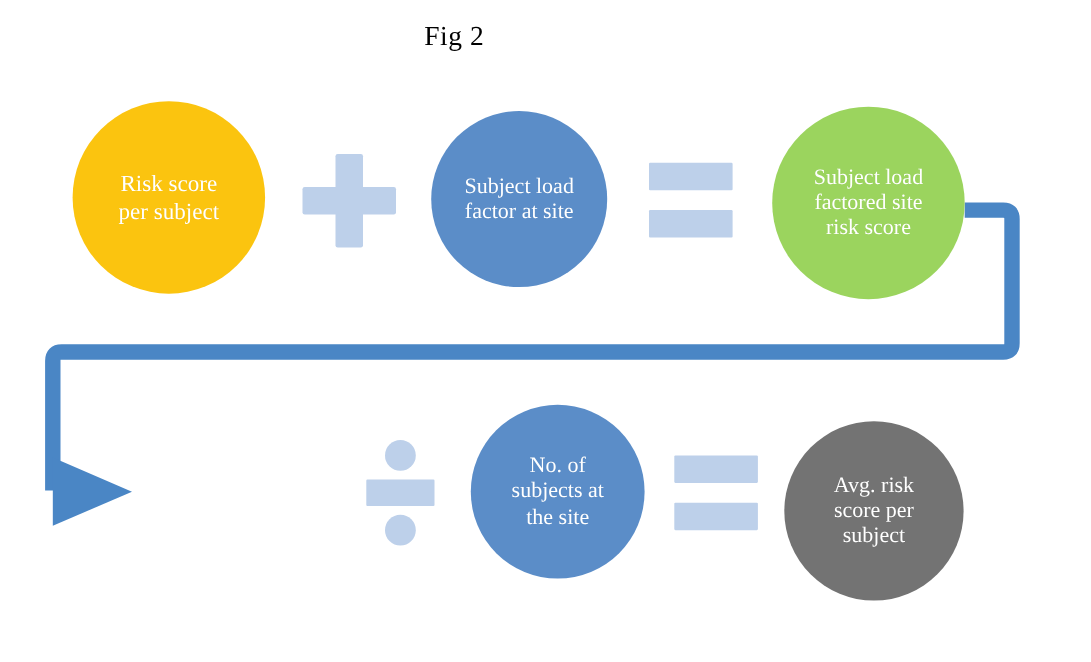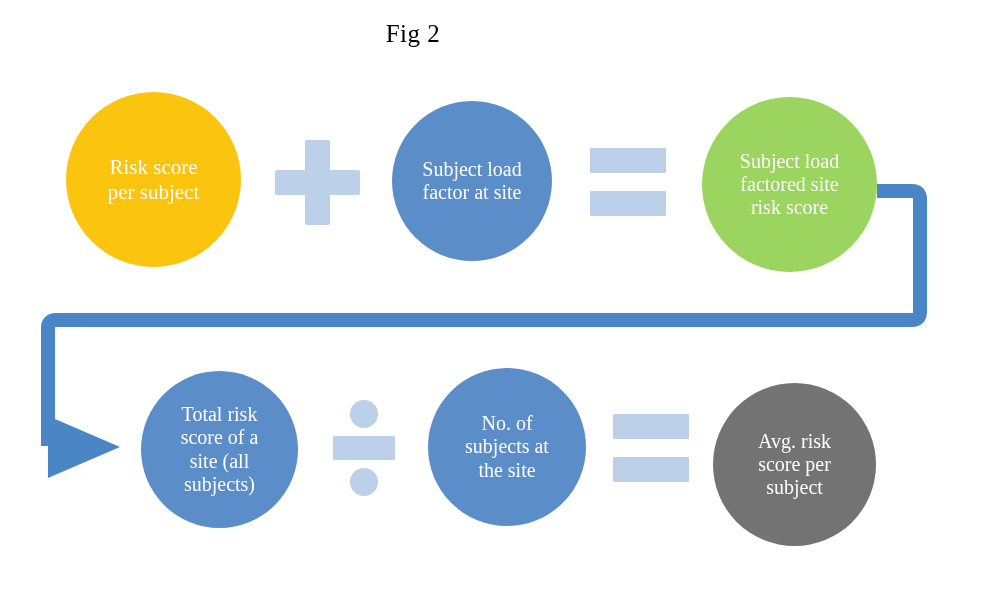--- a/index.html
+++ b/index.html
@@ -126,26 +126,20 @@
     <div class="op-bar" style="left:0px; top:0px; width:76px; height:25px;"></div>
     <div class="op-bar" style="left:0px; top:43px; width:76px; height:25px;"></div>
   </div>
 
   <div class="node" style="left:702px; top:97px; width:175px; height:175px; background:#9BD45E; font-size:20px;">
     <span class="label">Subject load
 factored site
 risk score</span>
   </div>
 
-  <div class="node" style="left:141px; top:371px; width:157px; height:157px; background:#5B8DC8; font-size:20px;">
-    <span class="label">Total risk
-score of a
-site (all
-subjects)</span>
-  </div>
 
   <div class="op" style="left:333px; top:400px; width:62px; height:96px;">
     <div class="op-dot" style="left:17px; top:0px; width:28px; height:28px;"></div>
     <div class="op-bar" style="left:0px; top:36px; width:62px; height:24px;"></div>
     <div class="op-dot" style="left:17px; top:68px; width:28px; height:28px;"></div>
   </div>
 
   <div class="node" style="left:428px; top:368px; width:158px; height:158px; background:#5B8DC8; font-size:20px;">
     <span class="label">No. of
 subjects at

